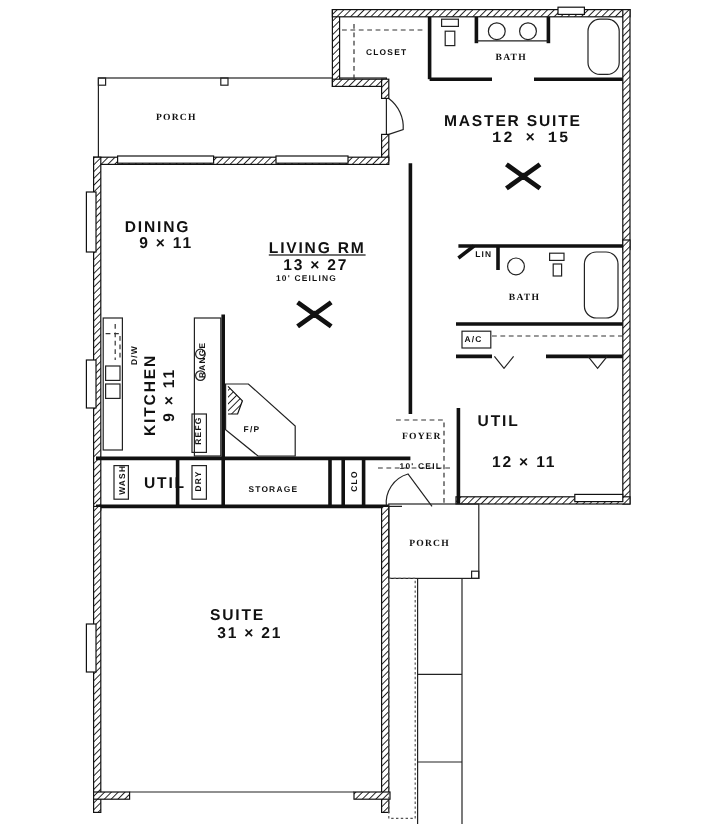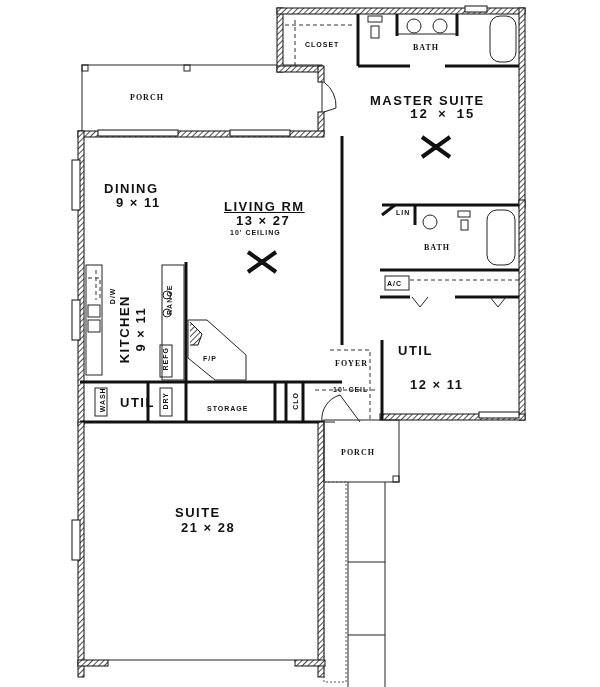--- a/index.html
+++ b/index.html
@@ -184,13 +184,13 @@
 
 <div class="lbl tiny rot" style="left:86px;top:396px;width:34px;">WASH</div>
 <div class="lbl big" style="left:120px;top:396px;">UTIL</div>
 <div class="lbl tiny rot" style="left:150px;top:397px;width:32px;">DRY</div>
 <div class="lbl tiny" style="left:207px;top:405px;">STORAGE</div>
 <div class="lbl tiny rot" style="left:281px;top:397px;width:30px;">CLO</div>
 
 <div class="lbl small" style="left:341px;top:449px;">PORCH</div>
 
 <div class="lbl big" style="left:175px;top:506px;">SUITE</div>
-<div class="lbl big" style="left:181px;top:521px;">21 × 28</div>
+<div class="lbl big" style="left:181px;top:521px;">31 × 21</div>
 
 </body></html>

